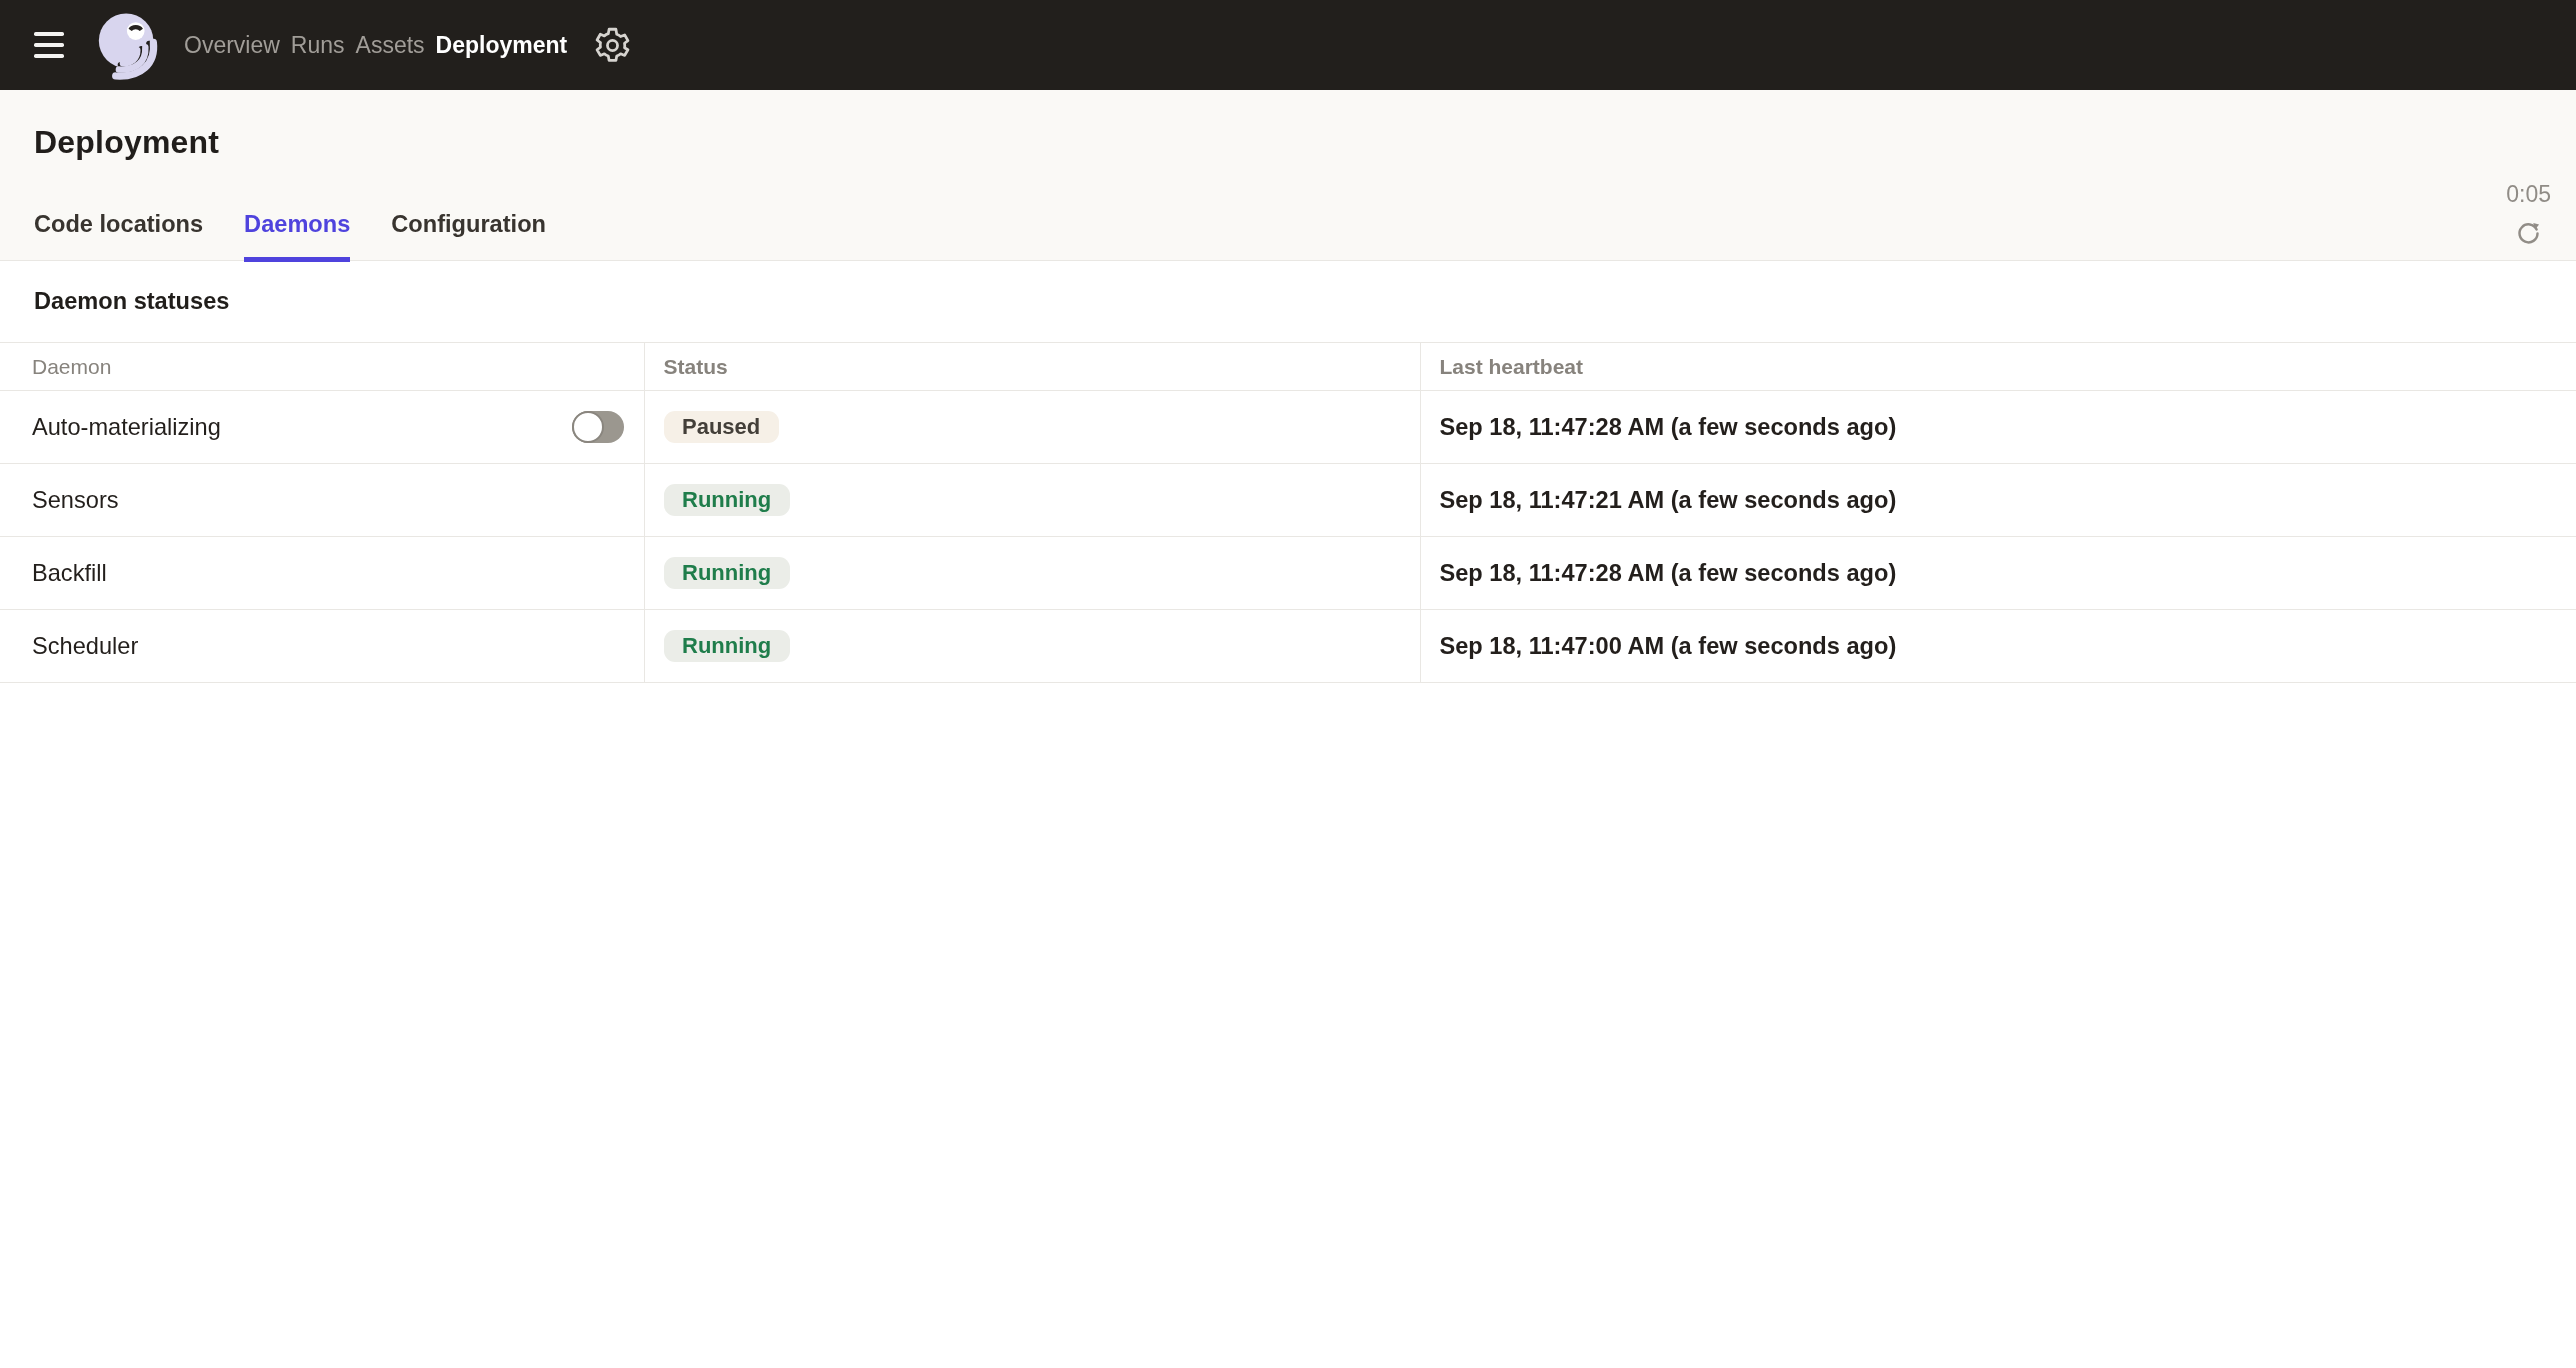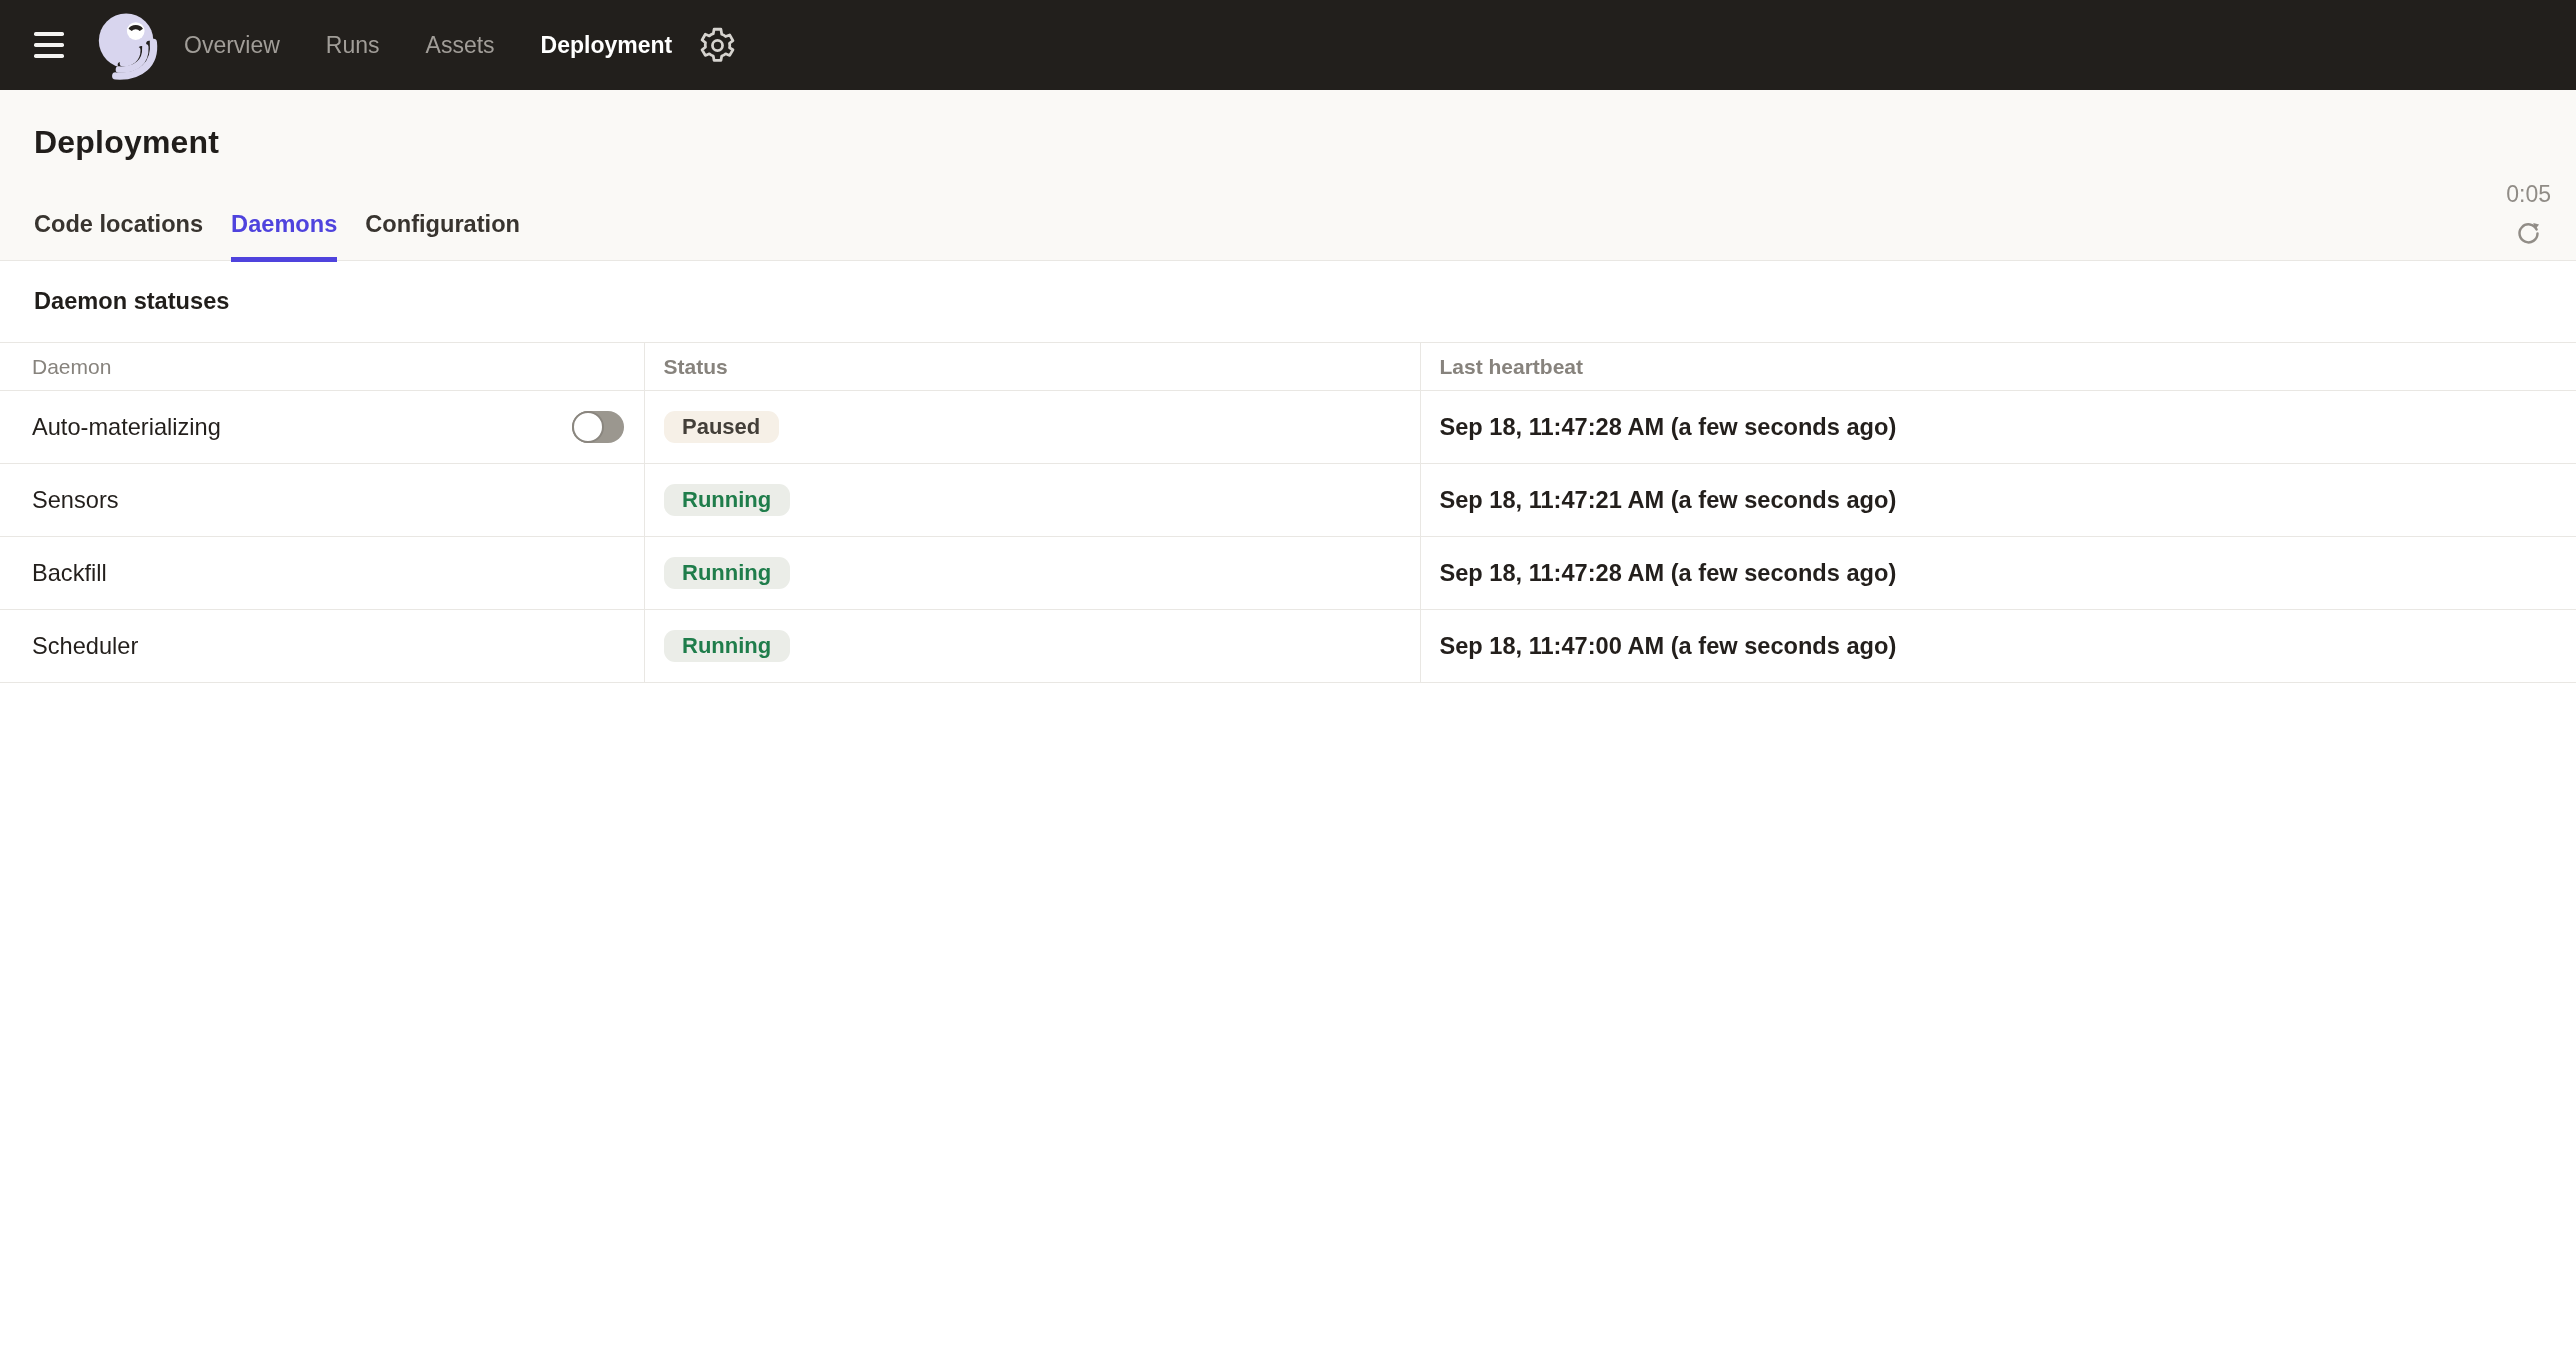--- a/index.html
+++ b/index.html
@@ -17,34 +17,34 @@
   }
   *{box-sizing:border-box;margin:0;padding:0;}
   html,body{width:2576px;height:1369px;overflow:hidden;}
   body{font-family:"Liberation Sans",sans-serif;background:#ffffff;color:var(--text-dark);}
 
   
   .topnav{height:90px;background:var(--topnav-bg);display:flex;align-items:center;padding:0 21px 0 34px;}
   .hamburger{width:32px;display:flex;flex-direction:column;gap:6.7px;cursor:pointer;margin-right:22px;}
   .hamburger span{display:block;height:4.2px;width:30px;background:#f4f3f1;border-radius:1.7px;}
   .logo{width:81px;height:81px;display:flex;align-items:center;justify-content:center;margin-right:15px;cursor:pointer;}
-  .mainnav{display:flex;align-items:center;gap:46px;}
+  .mainnav{display:flex;align-items:center;gap:11px;}
   .navlink{font-size:23px;color:#a19d98;text-decoration:none;cursor:pointer;}
   .navlink.active{color:#ffffff;font-weight:700;}
   .search{margin-left:auto;width:274px;height:54px;border-radius:27px;background:#3d3833;display:flex;align-items:center;cursor:text;}
   .search-iconwrap{width:54px;height:54px;border-radius:50%;background:#262220;display:flex;align-items:center;justify-content:center;flex:0 0 auto;}
   .search-ph{font-size:23.6px;color:#edecea;margin-left:13.5px;flex:1 1 auto;}
   .slash{flex:0 0 auto;margin-right:8.4px;min-width:39px;height:42px;border-radius:7.6px;background:#544e48;color:#f2f1ef;font-size:22px;display:flex;align-items:center;justify-content:center;}
   .gear{margin-left:25px;width:40px;height:40px;display:flex;align-items:center;justify-content:center;cursor:pointer;}
 
   
   .pagehead{background:var(--band-bg);border-bottom:1.7px solid var(--border);position:relative;}
   .page-title{font-size:32px;font-weight:700;color:#211e1b;padding:34px 0 0 34px;letter-spacing:0.2px;}
   .tabsrow{display:flex;align-items:flex-end;justify-content:space-between;margin-top:20px;}
-  .tabs{display:flex;gap:28px;padding-left:34px;}
+  .tabs{display:flex;gap:41px;padding-left:34px;}
   .tab{font-size:23.6px;font-weight:700;color:#38342f;padding-bottom:22px;position:relative;cursor:pointer;}
   .tab.active{color:var(--accent);}
   .tab.active::after{content:"";position:absolute;left:0;right:0;bottom:-1.7px;height:5px;background:var(--accent);}
   .refresh{display:flex;align-items:center;gap:11.8px;padding:0 25px 13.5px 0;flex-direction:column;}
   .countdown{font-size:23px;color:#908c86;}
   .refresh-icon{width:27px;height:27px;display:flex;align-items:center;justify-content:center;cursor:pointer;}
 
   
   .section-heading{font-size:23.6px;font-weight:700;color:#211e1b;margin:27px 0 0 34px;}
   .table{margin-top:27px;border-top:1.7px solid var(--border);text-align:right;}

